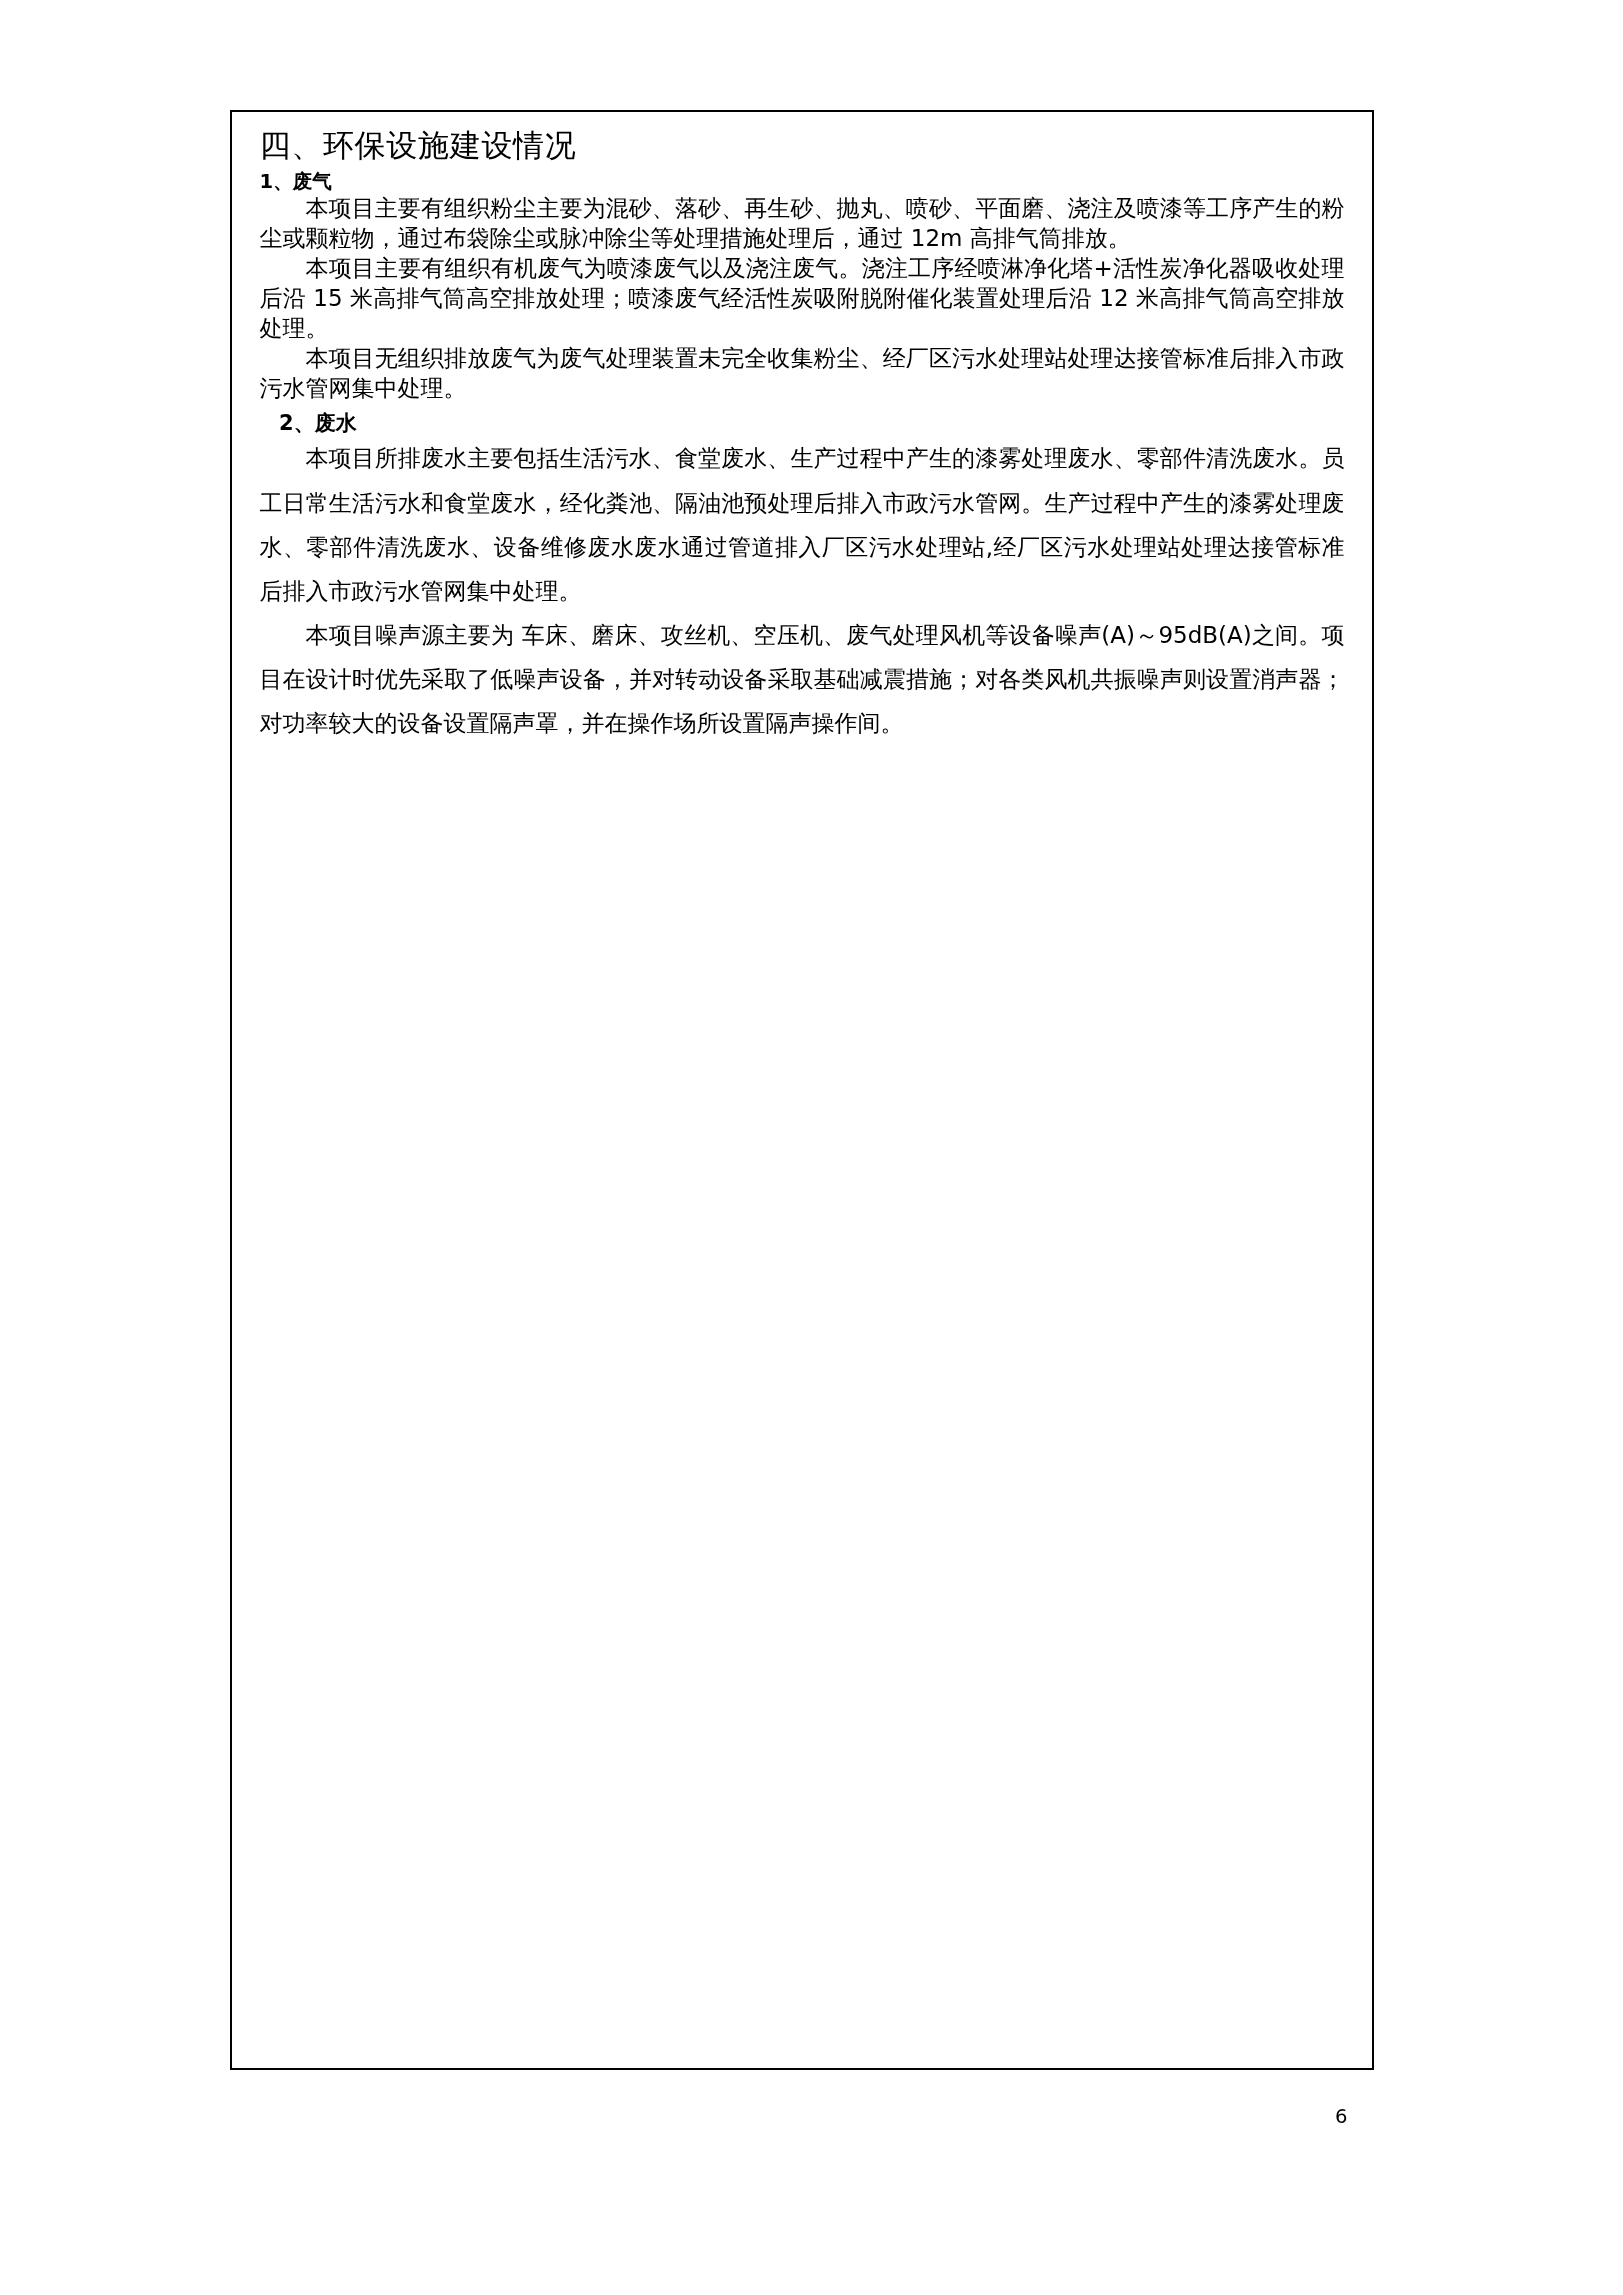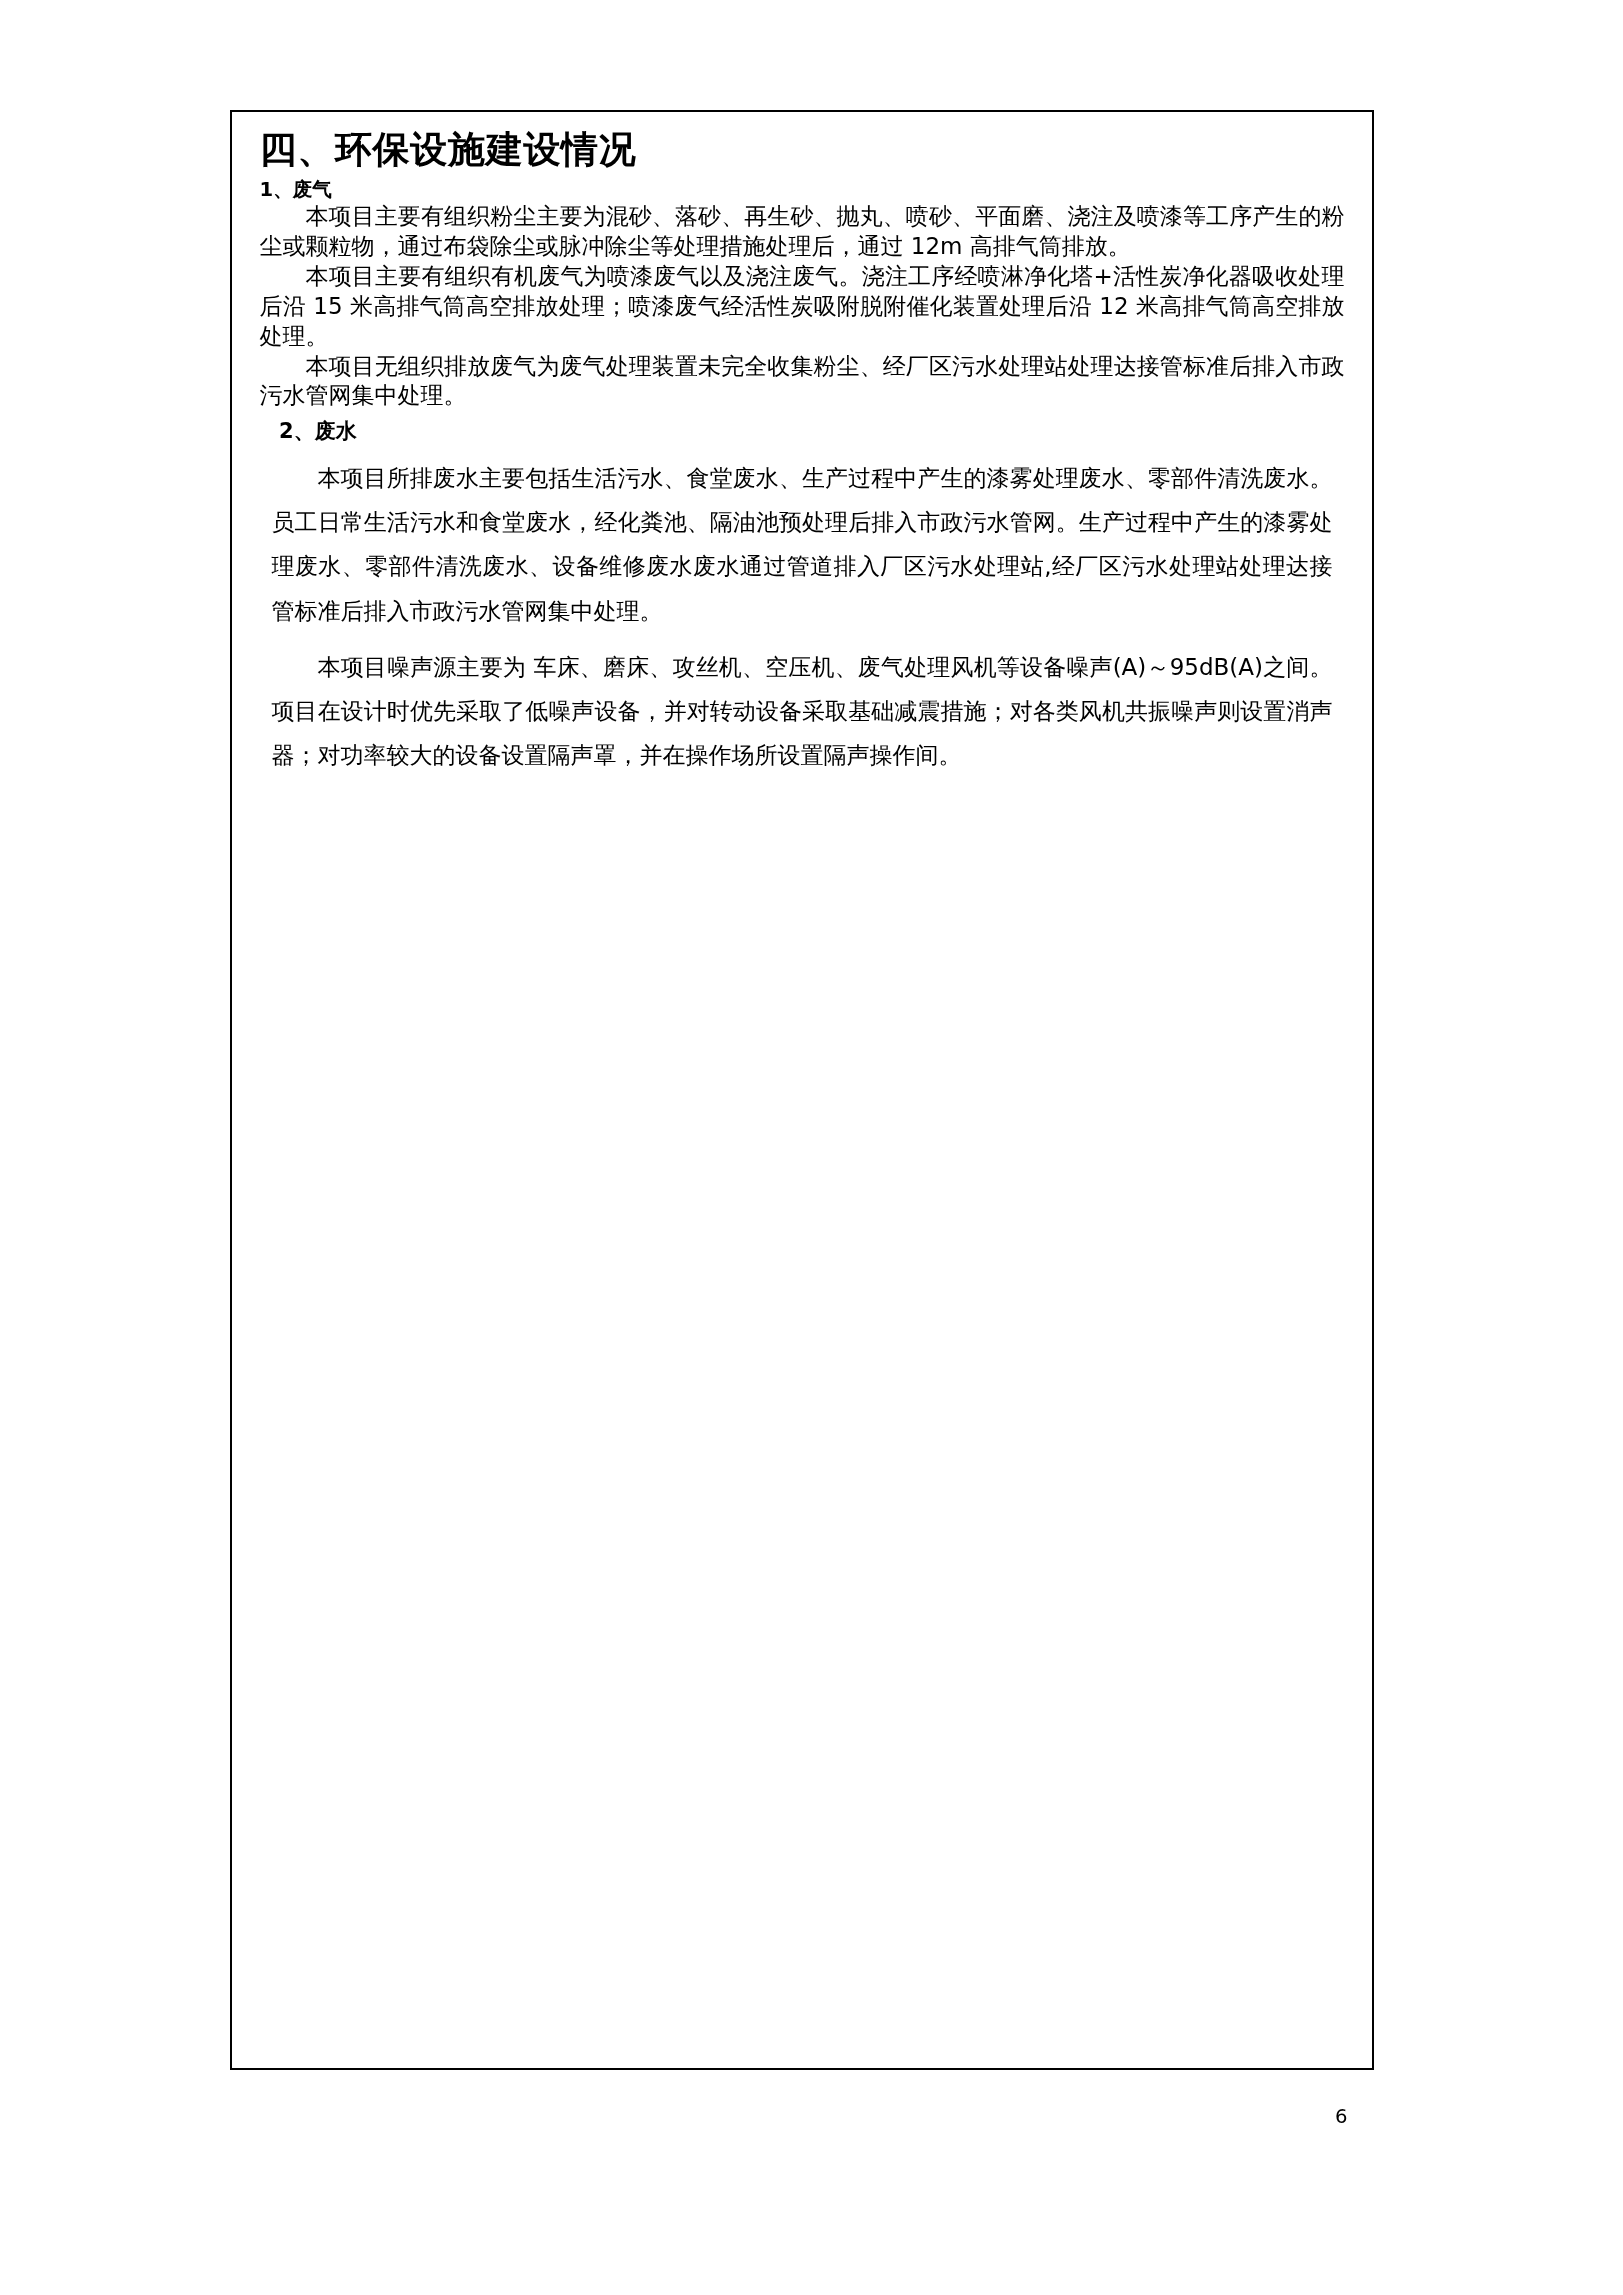--- a/index.html
+++ b/index.html
@@ -27,22 +27,22 @@
     top: 110px;
     width: 1144px;
     height: 1960px;
     border: 2px solid #000000;
     box-sizing: border-box;
   }
   .doc-inner {
     padding: 14.4px 27.5px 0 27.5px;
   }
   .sec-title {
-    font-size: 37px;
-    font-weight: bold;
+    font-size: 31px;
+    font-weight: normal;
     line-height: 1.28;
     margin: 0 0 1.3px 0;
     letter-spacing: 0.7px;
   }
   .sub-head-1 {
     font-size: 19.6px;
     font-weight: bold;
     margin: 3.9px 0 0 0;
     line-height: 1.25;
   }
@@ -62,21 +62,21 @@
     font-size: 23px;
     line-height: 1.30;
     margin: 0;
     text-align: justify;
     text-justify: inter-ideograph;
     text-indent: 46px;
   }
   p.body-loose {
     font-size: 23px;
     line-height: 1.92;
-    margin: 12px;
+    margin: 0;
     text-align: justify;
     text-justify: inter-ideograph;
     text-indent: 46px;
   }
   .page-number {
     position: absolute;
     left: 1335px;
     top: 2105px;
     font-size: 19.6px;
     color: #000000;

